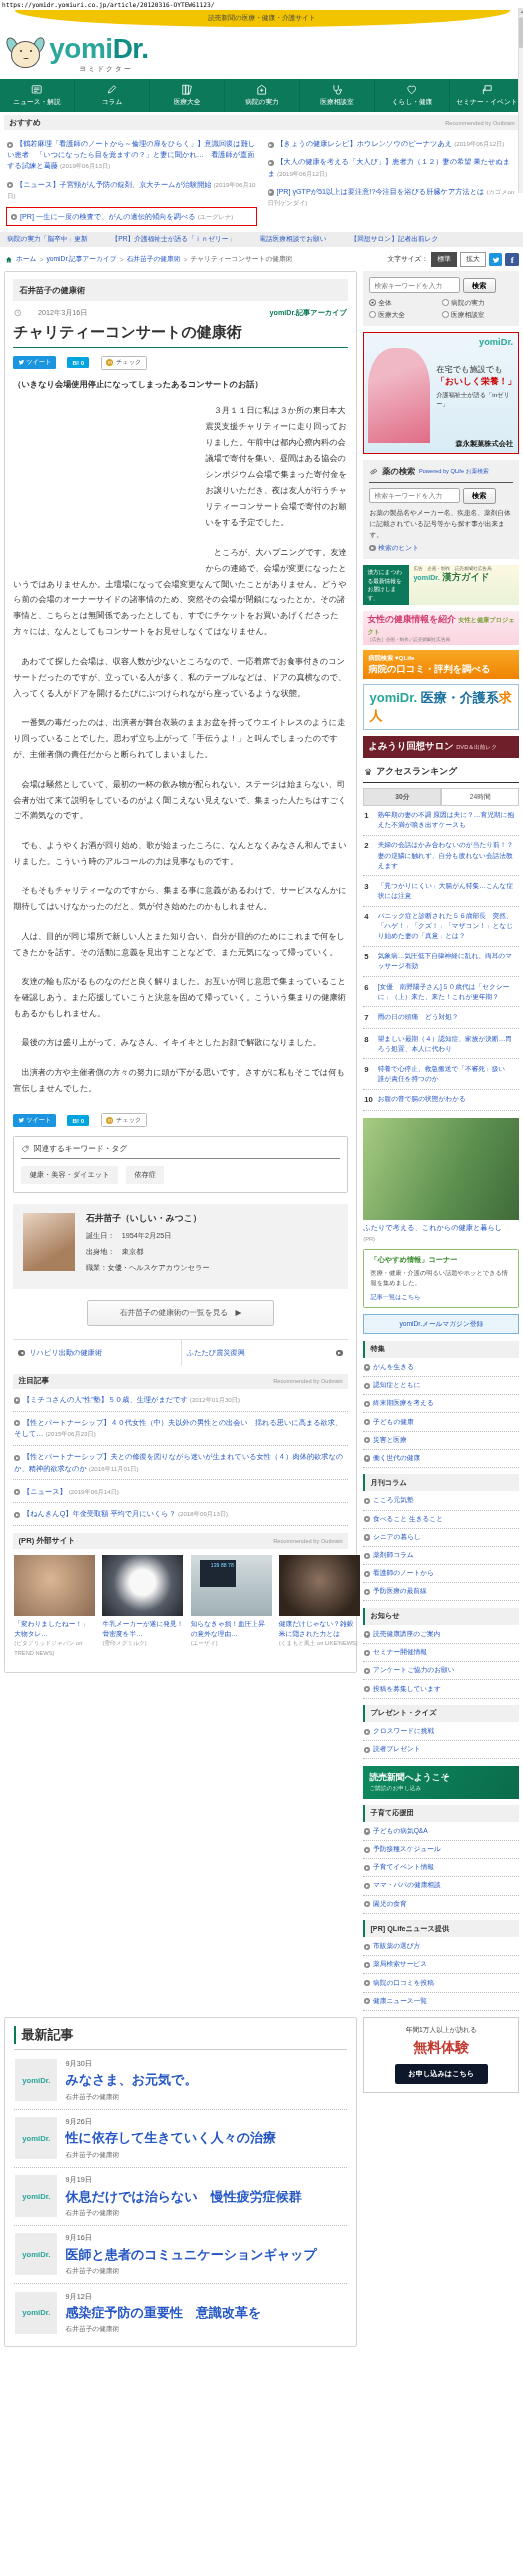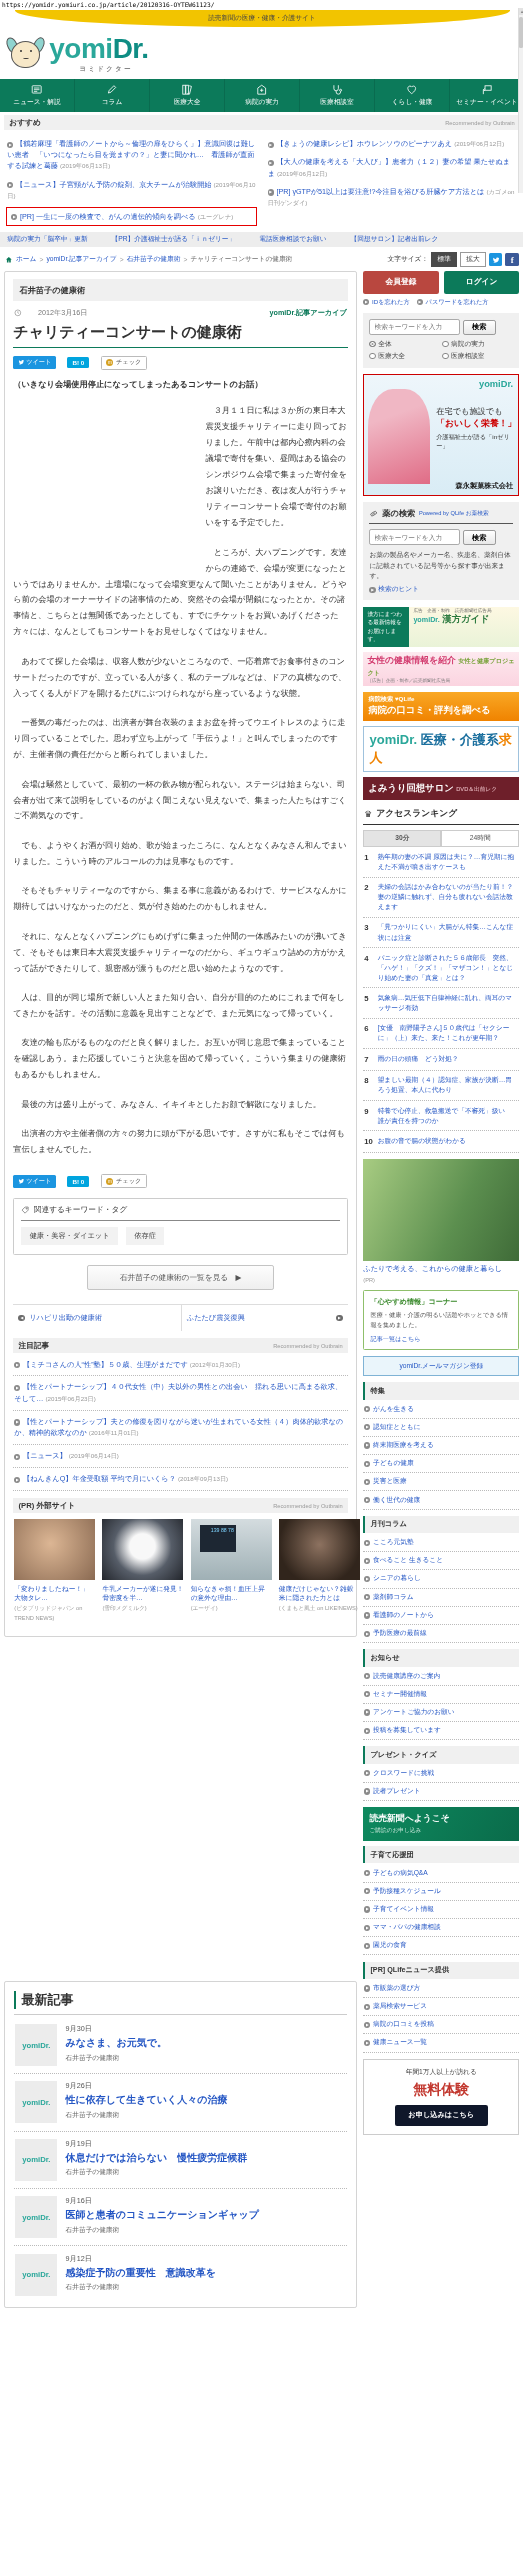--- a/index.html
+++ b/index.html
@@ -109,21 +109,21 @@
   .im4{ background:radial-gradient(circle at 50% 42%,#8d7260,#31251c 75%); }
 
   .ad-gap { height:344px; }
   .latest-box { border:0.5px solid #d4d4d4; border-radius:2.1px; padding:8.2px 9.3px 4.1px; }
   .latest-h { font-size:13px; font-weight:bold; border-left:2.6px solid #0c7a5a; padding-left:5.2px; margin-bottom:5.2px; }
   .latest-hr { border-bottom:1px solid #ccc; margin-bottom:2.1px; }
   .l-item { display:flex; gap:8.2px; padding:7.2px 1px; border-bottom:0.5px dotted #bbb; }
   .l-item:last-child { border-bottom:none; }
   .l-thumb { width:42px; height:42px; background:#ececec; display:flex; align-items:center; justify-content:center; color:#2aa79a; font-weight:bold; font-size:7.7px; flex:none; }
   .l-date { font-size:7.2px; color:#555; margin-bottom:2.1px; }
-  .l-title { font-size:10px; font-weight:bold; display:block; margin-bottom:2.6px; }
+  .l-title { font-size:13px; font-weight:bold; display:block; margin-bottom:2.6px; }
   .l-cat { font-size:6.7px; color:#666; }
 
   
   .s-block { margin-bottom:6.2px; }
   .member-row { display:flex; gap:5.2px; margin-bottom:4.1px; }
   .m-btn { flex:1; text-align:center; color:#fff; font-size:7.7px; font-weight:bold; padding:6.2px 0; border-radius:2.1px; cursor:pointer; }
   .m-btn.reg { background:#b9473f; } .m-btn.log { background:#0c7a5a; }
   .forgot { display:flex; gap:7.2px; font-size:6.2px; margin-bottom:2.1px; }
   .s-search { background:#f0f0f0; padding:6.2px; }
   .s-input { width:91px; height:15.5px; border:0.5px solid #aaa; border-radius:2.1px; background:#fff; padding:0 4.1px; font-size:6.7px; color:#999; }
@@ -370,21 +370,20 @@
 
         <div class="body-text clearfix">
           <div class="img-float"></div>
           <p>　３月１１日に私は３か所の東日本大震災支援チャリティーに走り回っておりました。午前中は都内心療内科の会議場で寄付を集い、昼間はある協会のシンポジウム会場で集まった寄付金をお譲りいただき、夜は友人が行うチャリティーコンサート会場で寄付のお願いをする予定でした。</p>
           <p>　ところが、大ハプニングです。友達からの連絡で、会場が変更になったというではありませんか。土壇場になって会場変更なんて聞いたことがありません。どうやら前の会場のオーナーサイドの諸事情のため、突然その会場が閉鎖になったとか。その諸事情と、こちらとは無関係であったとしても、すでにチケットをお買いあげくださった方々には、なんとしてもコンサートをお見せしなくてはなりません。</p>
           <p>　あわてて探した会場は、収容人数が少ないところなので、一応着席でお食事付きのコンサートだったのですが、立っている人が多く、私のテーブルなどは、ドアの真横なので、入ってくる人がドアを開けるたびにぶつけられながら座っているような状態。</p>
           <p>　一番気の毒だったのは、出演者が舞台衣装のままお盆を持ってウエイトレスのように走り回っていることでした。思わず立ち上がって「手伝うよ！」と叫んでしまったのですが、主催者側の責任だからと断られてしまいました。</p>
           <p>　会場は騒然としていて、最初の一杯の飲み物が配られない。ステージは始まらない、司会者が出て来て説明をしているのがよく聞こえない見えないで、集まった人たちはすごくご不満気なのです。</p>
           <p>　でも、ようやくお酒が回り始め、歌が始まったころに、なんとなくみなさん和んでまいりました。こういう時のアルコールの力は見事なものです。</p>
           <p>　そもそもチャリティーなのですから、集まる事に意義があるわけで、サービスなんかに期待してはいけなかったのだと、気が付き始めたのかもしれません。</p>
-          <p>　それに、なんとなくハプニングにもめげずに集まった仲間の一体感みたいのが沸いてきて、そもそもは東日本大震災支援チャリティーなのだから、ギュウギュウ詰めの方がかえって話ができたりして、親密感が漂うものだと思い始めたようなのです。</p>
           <p>　人は、目的が同じ場所で新しい人とまた知り合い、自分が目的のためにこれまで何をしてきたかを話す。その活動に意義を見出すことなどで、また元気になって帰っていく。</p>
           <p>　友達の輪も広がるものなのだと良く解りました。お互いが同じ意思で集まっていることを確認しあう。また応援していこうと決意を固めて帰っていく。こういう集まりの健康術もあるかもしれません。</p>
           <p>　最後の方は盛り上がって、みなさん、イキイキとしたお顔で解散になりました。</p>
           <p>　出演者の方や主催者側の方々の努力に頭が下がる思いです。さすがに私もそこでは何も宣伝しませんでした。</p>
         </div>
 
         <div class="soc-row">
           <span class="btn-tw">
             <svg width="6.2" height="6.2" viewBox="0 0 24 24" fill="#fff">
                 <path d="M23 5.1c-.8.4-1.6.6-2.5.8a4.3 4.3 0 0 0-7.4 3.9A12.2 12.2 0 0 1 4.3 5.3a4.3 4.3 0 0 0 1.3 5.7c-.7 0-1.4-.2-2-.5v.1a4.3 4.3 0 0 0 3.4 4.2c-.6.2-1.3.2-2 .1a4.3 4.3 0 0 0 4 3A8.6 8.6 0 0 1 2.7 19.6 12.1 12.1 0 0 0 9.3 21c7.9 0 12.2-6.5 12.2-12.2v-.6c.8-.6 1.6-1.4 2.1-2.2-.8.4-1.7.6-2.6.7z"></path>
@@ -403,20 +402,29 @@
             <svg width="8.2" height="8.2" viewBox="0 0 24 24" fill="none" stroke="#555" stroke-width="1.8">
                 <path d="M3 12l9-9h9v9l-9 9-9-9z"></path>
                 <circle cx="16.5" cy="7.5" r="1.6"></circle>
               </svg>
             <span>関連するキーワード・タグ</span>
           </div>
           <span class="chip">健康・美容・ダイエット</span>
           <span class="chip">依存症</span>
         </div>
 
+        <div class="author-box">
+          <div class="a-photo"></div>
+          <div>
+            <div class="a-name">石井苗子（いしい・みつこ）</div>
+            <div class="a-line">誕生日：　1954年2月25日</div>
+            <div class="a-line">出身地：　東京都</div>
+            <div class="a-line">職業：女優・ヘルスケアカウンセラー</div>
+          </div>
+        </div>
 
         <div class="list-btn">
           <span>石井苗子の健康術の一覧を見る</span>
             <span>▶</span>
         </div>
 
         <div class="pn-row">
           <div class="pn prev">
             <span class="pn-arrow">◀</span>
             <span class="lnk">リハビリ出勤の健康術</span>
@@ -513,30 +521,20 @@
           <div>
             <div class="l-date">9月12日</div>
             <span class="l-title lnk">感染症予防の重要性　意識改革を</span>
             <span class="l-cat">石井苗子の健康術</span>
           </div>
         </div>
       </div>
     </div>
 
     <div class="side-col">
-      <div class="s-block">
-        <div class="member-row">
-          <span class="m-btn reg">会員登録</span>
-          <span class="m-btn log">ログイン</span>
-        </div>
-        <div class="forgot">
-          <span><span class="blt">▶</span><span class="lnk">IDを忘れた方</span></span>
-          <span><span class="blt">▶</span><span class="lnk">パスワードを忘れた方</span></span>
-        </div>
-      </div>
 
       <div class="s-block s-search">
         <input class="s-input" placeholder="検索キーワードを入力" style="">
         <button class="s-btn">検索</button>
         <div class="radios">
           <span><span class="radio on"></span><span>全体</span></span>
           <span><span class="radio"></span><span>病院の実力</span></span>
           <span><span class="radio"></span><span>医療大全</span></span>
           <span><span class="radio"></span><span>医療相談室</span></span>
         </div>

